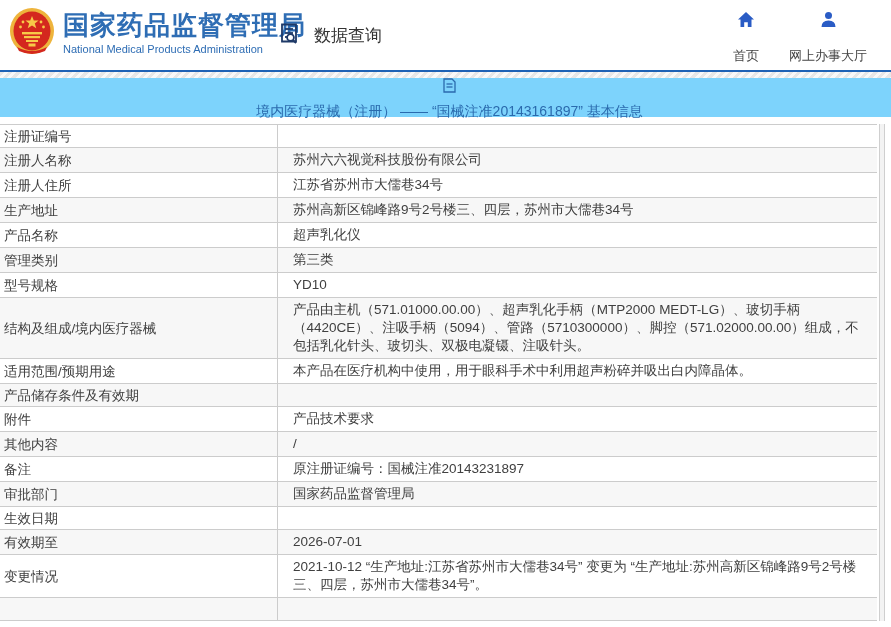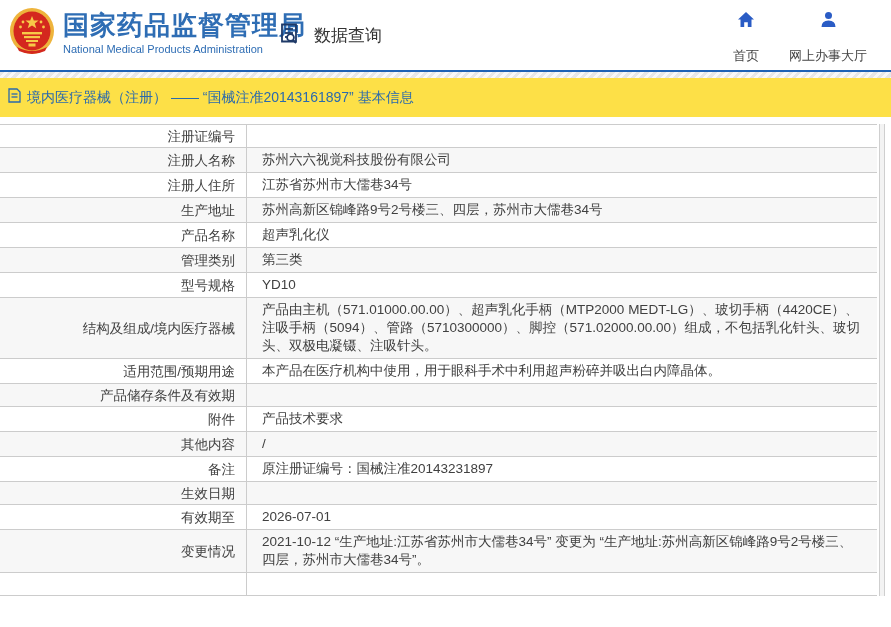--- a/index.html
+++ b/index.html
@@ -15,32 +15,32 @@
   .nav-query { position: absolute; left: 277px; top: 21px; display: flex; align-items: center; gap: 13px;
     font-size: 17px; color: #333; cursor: pointer; }
   .header-links { position: absolute; right: 24px; top: 11px; display: flex; gap: 30px; }
   .header-link { display: flex; flex-direction: column; align-items: center; gap: 16px;
     font-size: 13px; color: #444; cursor: pointer; }
 
   
   .blue-line { height: 2px; background: #1e62b5; }
   .hatch-strip { height: 6px;
     background: repeating-linear-gradient(135deg, #e7e7e7 0 3px, #f8f8f8 3px 6px); }
-  .breadcrumb-bar { height: 39px; background: #fde047; display: flex; align-items: center;
-    padding-left: 8px; gap: 6px; }
+  .breadcrumb-bar { height: 39px; background: #7dd3fc; display: flex; align-items: center;
+    padding-left: 8px; gap: 6px; flex-direction: column; }
   .breadcrumb-text { font-size: 14px; color: #2a6aad; }
   .gap-strip { height: 7px; background: #fff; }
 
   
   .table-wrap { display: flex; align-items: stretch; }
   .info-table { width: 877px; border-top: 1px solid #ccc; }
   .row { display: flex; border-bottom: 1px solid #ccc; min-height: 23px; background: #fff; }
   .row:nth-child(even) { background: #f7f7f7; }
-  .cell-label { width: 247px; flex-shrink: 0; border-right: 1px solid #ccc;
-    display: flex; align-items: center; justify-content: flex-end; gap: 3px;
+  .cell-label { width: 278px; flex-shrink: 0; border-right: 1px solid #ccc;
+    display: flex; align-items: center; gap: 3px;
     padding: 2px 11px 2px 4px; text-align: right;
     font-size: 13.5px; color: #404040; line-height: 17px; }
   .cell-value { flex: 1; display: flex; align-items: center;
     padding: 3px 14px 3px 15px; font-size: 13.5px; color: #404040; line-height: 18px; }
   .scrollbar-track { width: 6px; margin-left: 2px; background: #f3f3f3;
     border-left: 1px solid #cfcfcf; border-right: 1px solid #cfcfcf; }
 </style>
 </head>
 <body>
 
@@ -211,20 +211,28 @@
       <div class="row">
         <div class="cell-label">
           <span>备注</span>
         </div>
         <div class="cell-value">
           <span>原注册证编号：国械注准20143231897</span>
         </div>
       </div>
       <div class="row">
         <div class="cell-label">
+          <span>审批部门</span>
+        </div>
+        <div class="cell-value">
+          <span>国家药品监督管理局</span>
+        </div>
+      </div>
+      <div class="row">
+        <div class="cell-label">
           <span>生效日期</span>
         </div>
         <div class="cell-value">
           <span></span>
         </div>
       </div>
       <div class="row">
         <div class="cell-label">
           <span>有效期至</span>
         </div>

